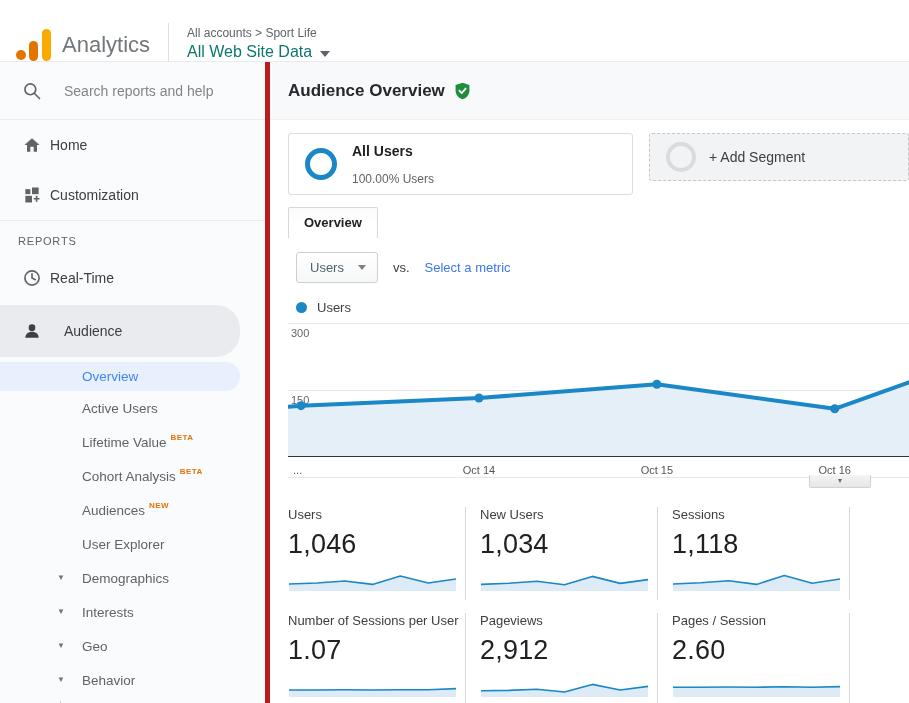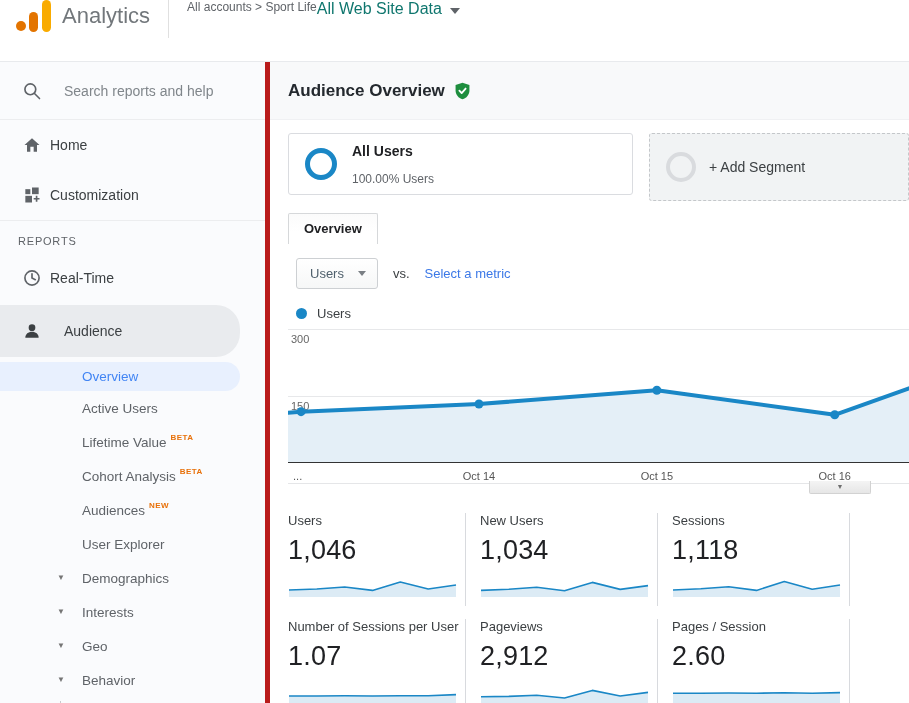--- a/index.html
+++ b/index.html
@@ -1,24 +1,24 @@
 <!DOCTYPE html>
 <html style="--blue: #1a87c6; --link: #3b78e7; --sel-blue: #4285f4; --sel-bg: #e8f0fe; --badge: #e8710a; --green: #1e8e3e; --logo-dark: #e37400; --logo-light: #f9ab00;"><head>
 <meta charset="utf-8">
 <style>
   * { margin:0; padding:0; box-sizing:border-box; }
   body { font-family:"Liberation Sans", sans-serif; background:#fff; }
   .app { width:909px; height:703px; overflow:hidden; display:flex; flex-direction:column; background:#fff; }
 
   
-  header { height:62px; min-height:62px; display:flex; align-items:flex-start; background:#fff; border-bottom:1px solid #e8eaed; }
+  header { height:62px; min-height:62px; display:flex; align-items:flex-end; background:#fff; border-bottom:1px solid #e8eaed; }
   .logo-wrap { display:flex; align-items:center; margin-left:16px; cursor:pointer; }
   .brand { font-size:22px; color:#72777b; margin-left:10px; }
   .hdr-divider { width:1px; height:38px; background:#e0e0e0; margin:0 18px; }
-  .crumb-block { display:flex; flex-direction:row; justify-content:center; }
+  .crumb-block { display:flex; flex-direction:column; justify-content:center; }
   .crumb-top { font-size:12px; color:#5f6368; margin-bottom:3px; }
   .property { font-size:16px; color:#0f766e; display:flex; align-items:center; cursor:pointer; }
   .caret { width:0; height:0; border-left:5px solid transparent; border-right:5px solid transparent; border-top:6px solid #5f6368; margin-left:8px; margin-top:3px; }
 
   
   .body { flex:1; display:flex; overflow:hidden; }
   aside { width:270px; min-width:270px; background:#fafbfd; border-right:5px solid #b91c1c; overflow:hidden; }
   main { flex:1; display:flex; flex-direction:column; overflow:hidden; background:#fff; }
 
   
@@ -42,21 +42,21 @@
   .title-band { height:58px; min-height:58px; background:#f8f9fa; border-bottom:1px solid #f0f1f3; display:flex; align-items:center; padding-left:18px; }
   .page-title { font-size:17px; font-weight:bold; color:#24292e; }
   .shield { margin-left:9px; display:flex; }
 
   .segments { display:flex; padding:13px 0 0 18px; gap:16px; }
   .seg-card { width:345px; height:62px; min-width:345px; background:#fff; border:1px solid #dadce0; border-radius:3px; display:flex; align-items:center; padding-left:16px; cursor:pointer; }
   .donut { width:32px; height:32px; border:5px solid var(--blue); border-radius:50%; }
   .seg-text { margin-left:15px; }
   .seg-title { font-size:14px; font-weight:bold; color:#202124; }
   .seg-sub { font-size:12px; color:#5f6368; margin-top:13px; }
-  .add-card { flex:1; height:68px; background:#f1f3f4; border:1px dashed #c4c7ca; border-radius:3px; display:flex; align-items:center; padding-left:16px; cursor:pointer; }
+  .add-card { flex:1; height:48px; background:#f1f3f4; border:1px dashed #c4c7ca; border-radius:3px; display:flex; align-items:center; padding-left:16px; cursor:pointer; }
   .ring { width:30px; height:30px; border:4px solid #d9dbde; border-radius:50%; }
   .add-label { font-size:14px; color:#3c4043; margin-left:13px; }
 
   .tab-row { padding-left:18px; margin-top:12px; }
   .tab { display:inline-block; padding:7px 15px 8px; border:1px solid #d6d8da; border-bottom:none; border-radius:2px 2px 0 0; background:linear-gradient(#fbfbfb,#ffffff 60%); font-size:13px; font-weight:bold; color:#202124; cursor:pointer; }
 
   .controls { display:flex; align-items:center; padding-left:26px; margin-top:14px; }
   .metric-dd { display:flex; align-items:center; padding:7px 11px 7px 13px; border:1px solid #cdd0d3; border-radius:3px; background:linear-gradient(#ffffff,#f6f7f7); font-size:13px; color:#50616d; cursor:pointer; }
   .metric-dd .dd-caret { width:0; height:0; border-left:4px solid transparent; border-right:4px solid transparent; border-top:5px solid #7a7f84; margin-left:14px; }
   .vs { margin:0 15px 0 15px; font-size:13px; color:#3c4043; }

